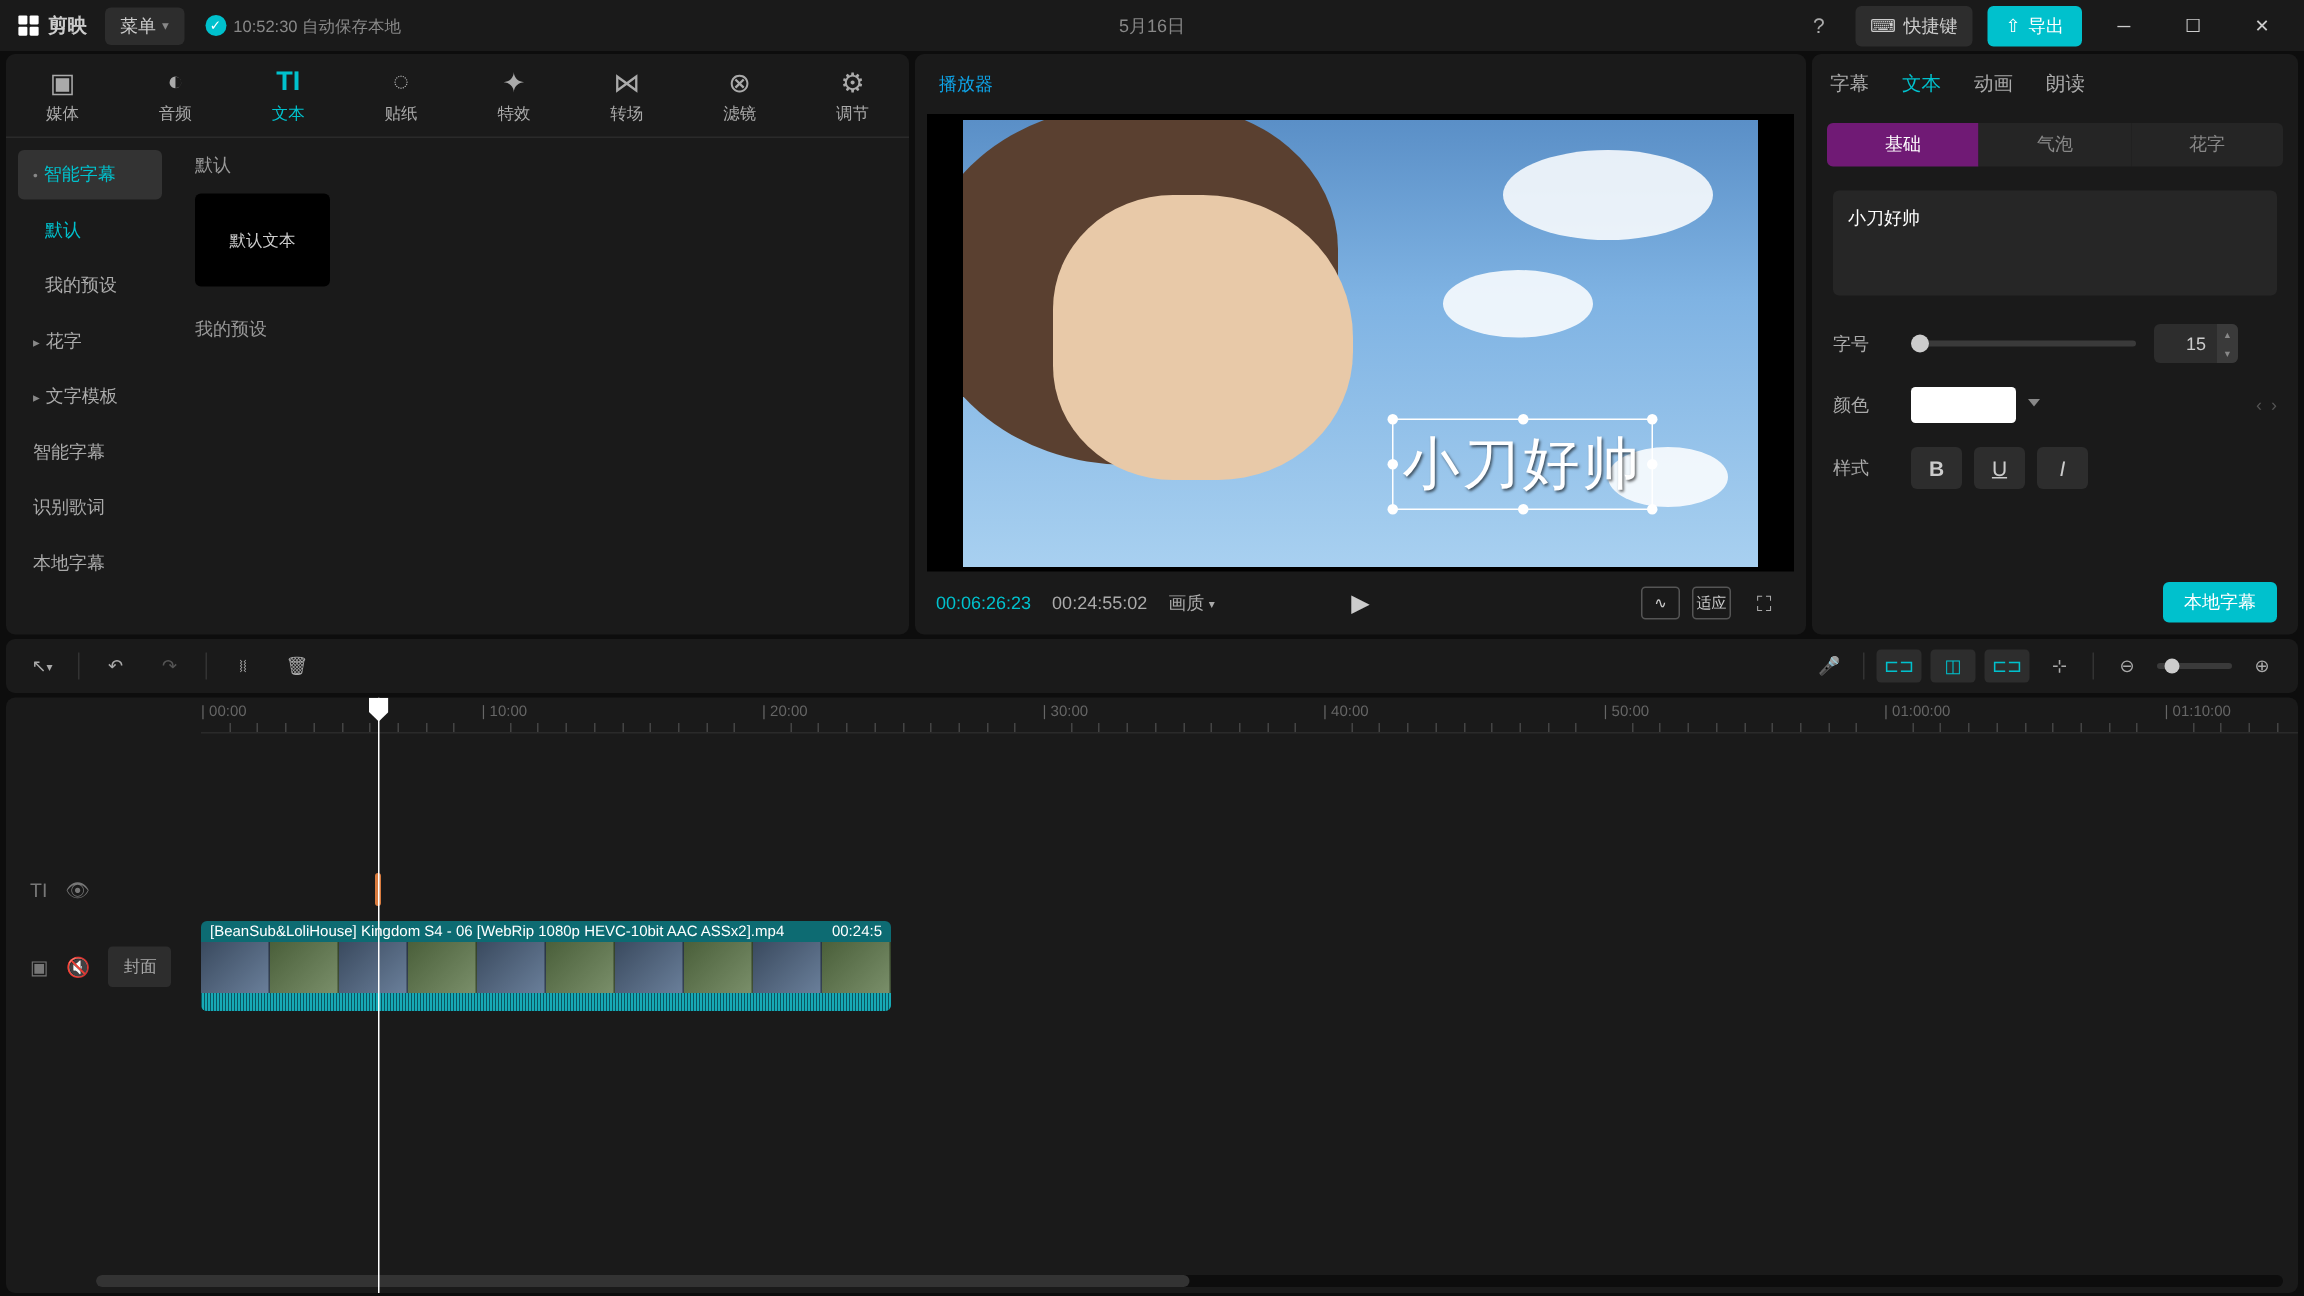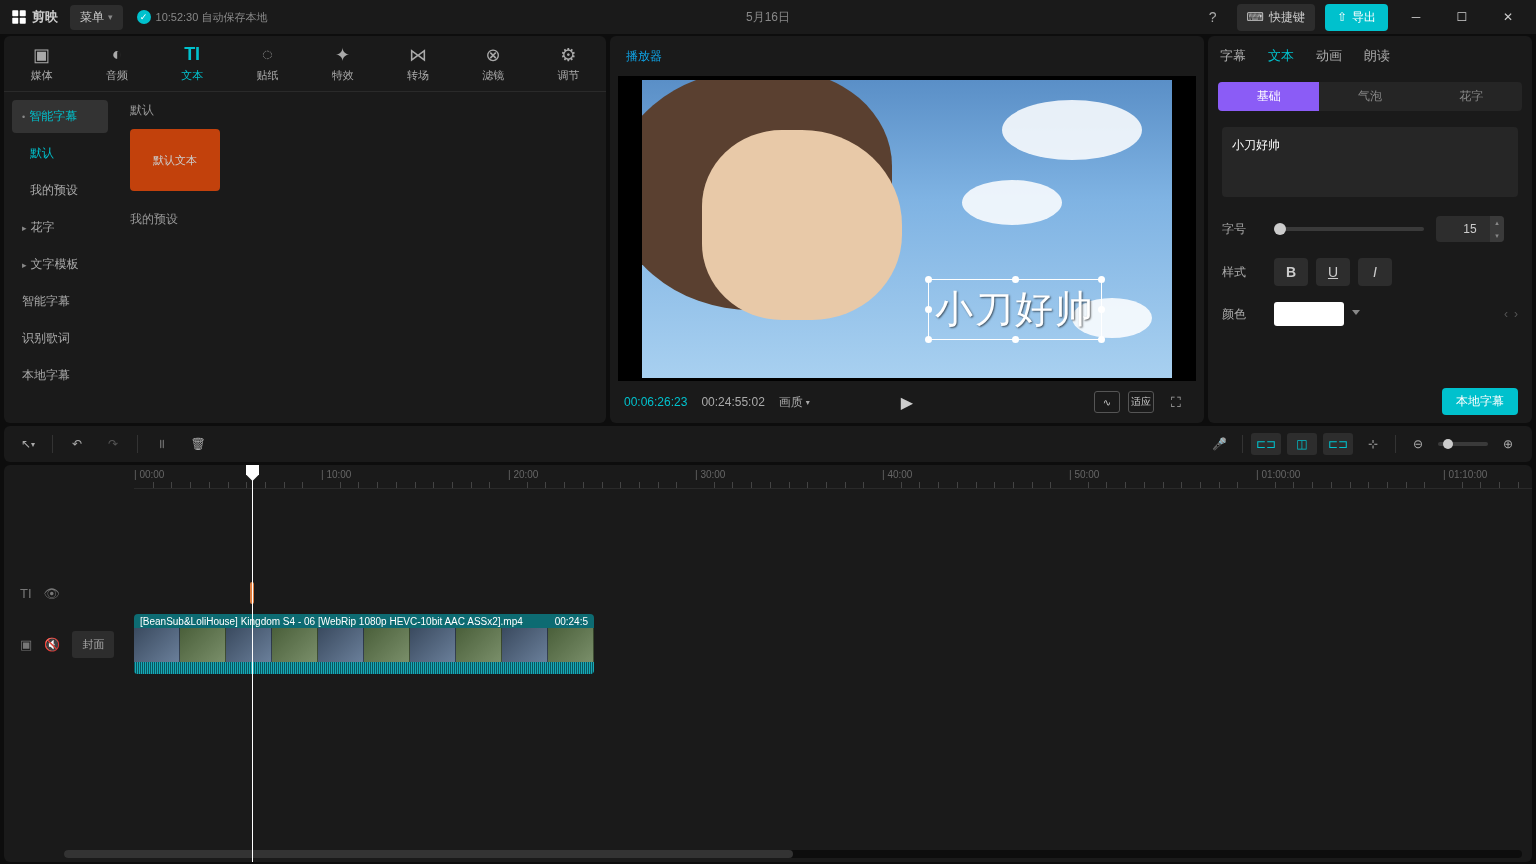--- a/index.html
+++ b/index.html
@@ -26,21 +26,21 @@
 .top-tab-icon{font-size:18px;height:20px;display:flex;align-items:center}
 .top-tab-label{font-size:11px}
 .left-body{flex:1;display:flex}
 .left-sidebar{width:112px;padding:8px;display:flex;flex-direction:column;gap:4px}
 .side-item{padding:8px 10px;border-radius:4px;cursor:pointer;color:#aaa;font-size:12px;display:flex;align-items:center;gap:4px}
 .side-item.active{background:#333;color:#00c1cd}
 .side-item.sub{padding-left:18px}
 .side-item .chev{font-size:9px;color:#888}
 .left-content{flex:1;padding:10px 14px}
 .section-label{color:#999;font-size:12px;margin-bottom:10px}
-.text-preset{width:90px;height:62px;background:#c2410c;border-radius:4px;display:flex;align-items:center;justify-content:center;font-size:11px;color:#ccc;cursor:pointer;margin-bottom:20px}
+.text-preset{width:90px;height:62px;background:#000000;border-radius:4px;display:flex;align-items:center;justify-content:center;font-size:11px;color:#ccc;cursor:pointer;margin-bottom:20px}
 
 .center-panel{width:594px;display:flex;flex-direction:column}
 .center-header{height:40px;display:flex;align-items:center;padding:0 16px;font-size:12px;color:#0ea5e9}
 .preview-area{flex:1;display:flex;align-items:center;justify-content:center;position:relative;background:#000;margin:0 8px}
 .video-frame{width:530px;height:298px;position:relative;background:linear-gradient(180deg,#5a8fc7 0%,#7fb3e3 40%,#a8d0f0 100%);overflow:hidden}
 .cloud{position:absolute;background:#fff;border-radius:50%;opacity:0.85}
 .face{position:absolute;left:-30px;top:10px;width:340px;height:280px}
 .hair{position:absolute;width:280px;height:240px;background:#5a4030;border-radius:50% 40% 30% 50%;top:-20px;left:0}
 .skin{position:absolute;width:200px;height:190px;background:#e8c9a8;border-radius:40% 50% 45% 40%;top:40px;left:90px}
 .text-overlay{position:absolute;right:70px;bottom:38px;border:1px solid #fff;padding:4px 6px}
@@ -53,33 +53,33 @@
 .play-btn{position:absolute;left:50%;transform:translateX(-50%);cursor:pointer;font-size:16px;color:#ccc}
 .pc-right{margin-left:auto;display:flex;align-items:center;gap:8px}
 .pc-icon{width:26px;height:22px;border:1px solid #555;border-radius:3px;display:flex;align-items:center;justify-content:center;cursor:pointer;font-size:10px}
 
 .right-panel{flex:1;display:flex;flex-direction:column}
 .right-tabs{height:40px;display:flex;align-items:center;padding:0 12px;gap:22px}
 .right-tab{cursor:pointer;color:#aaa;font-size:13px}
 .right-tab.active{color:#00c1cd}
 .right-subtabs{display:flex;padding:6px 10px;gap:0}
 .right-subtab{flex:1;text-align:center;padding:6px;background:#252525;cursor:pointer;color:#888;font-size:12px}
-.right-subtab.active{background:#8b5cf6;color:#fff}
+.right-subtab.active{background:#701a75;color:#fff}
 .right-subtab:first-child{border-radius:4px 0 0 4px}
 .right-subtab:last-child{border-radius:0 4px 4px 0}
 .right-body{flex:1;padding:10px 14px;overflow:auto}
 .text-edit{width:100%;height:70px;background:#262626;border:none;border-radius:4px;padding:10px;color:#fff;font-size:12px;resize:none;outline:none}
 .prop-row{display:flex;align-items:center;margin-top:16px;gap:12px}
 .prop-label{width:40px;color:#aaa;font-size:12px}
 .prop-select{flex:1;max-width:170px;height:26px;background:#2d2d2d;border-radius:4px;display:flex;align-items:center;padding:0 8px;font-size:12px;position:relative}
 .stepper{position:absolute;right:0;top:0;width:14px;height:26px;background:#3a3a3a;border-radius:0 4px 4px 0;display:flex;flex-direction:column}
 .stepper div{flex:1;display:flex;align-items:center;justify-content:center;font-size:7px;cursor:pointer;color:#888}
 .slider{flex:1;max-width:150px;height:4px;background:#3a3a3a;border-radius:2px;position:relative}
 .slider-thumb{position:absolute;left:0;top:-4px;width:12px;height:12px;background:#ccc;border-radius:50%;cursor:pointer}
-.num-input{width:68px;height:26px;background:#2d2d2d;border-radius:4px;display:flex;align-items:center;justify-content:center;font-size:12px;position:relative}
+.num-input{width:56px;height:26px;background:#2d2d2d;border-radius:4px;display:flex;align-items:center;justify-content:center;font-size:12px;position:relative}
 .style-btns{display:flex;gap:8px}
 .style-btn{width:34px;height:28px;background:#2d2d2d;border-radius:4px;display:flex;align-items:center;justify-content:center;cursor:pointer;font-size:14px}
 .color-swatch{width:70px;height:24px;background:#fff;border-radius:3px;position:relative;cursor:pointer}
 .color-swatch::after{content:"";position:absolute;right:-16px;top:8px;border-left:4px solid transparent;border-right:4px solid transparent;border-top:5px solid #888}
 .right-nav{margin-left:auto;display:flex;gap:6px;color:#555}
 .save-preset-row{display:flex;padding:8px 14px}
 .save-preset-btn{margin-left:auto;background:#00c1cd;color:#fff;padding:5px 14px;border-radius:4px;cursor:pointer;font-size:12px}
 
 .toolbar-row{height:36px;margin:3px 4px 0 4px;background:#1a1a1a;border-radius:6px;display:flex;align-items:center;padding:0 10px;gap:8px}
 .tl-btn{width:28px;height:28px;display:flex;align-items:center;justify-content:center;cursor:pointer;color:#aaa;border-radius:3px}
@@ -288,39 +288,39 @@
           </div>
         <div class="num-input">
           <span>15</span>
           <div class="stepper">
               <div>▴</div>
               <div>▾</div>
             </div>
         </div>
       </div>
       <div class="prop-row">
+        <div class="prop-label">颜色</div>
+        <div class="color-swatch"></div>
+        <div class="right-nav">
+          <span>‹</span>
+          <span>›</span>
+        </div>
+      </div>
+      <div class="prop-row">
         <div class="prop-label">样式</div>
         <div class="style-btns">
           <div class="style-btn">
               <b>B</b>
             </div>
           <div class="style-btn">
               <u>U</u>
             </div>
           <div class="style-btn">
               <i>I</i>
             </div>
-        </div>
-      </div>
-      <div class="prop-row">
-        <div class="prop-label">颜色</div>
-        <div class="color-swatch"></div>
-        <div class="right-nav">
-          <span>‹</span>
-          <span>›</span>
         </div>
       </div>
       
     </div>
     <div class="save-preset-row">
       <div class="save-preset-btn">本地字幕</div>
     </div>
   </div>
 </div>
 

